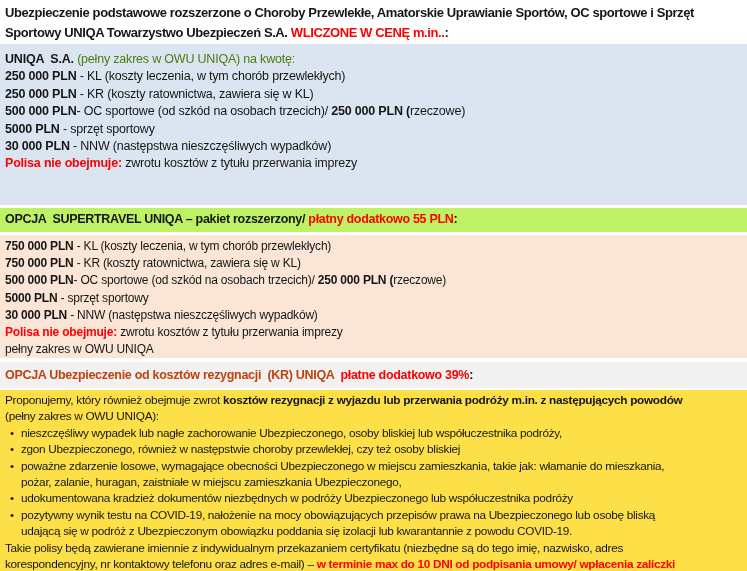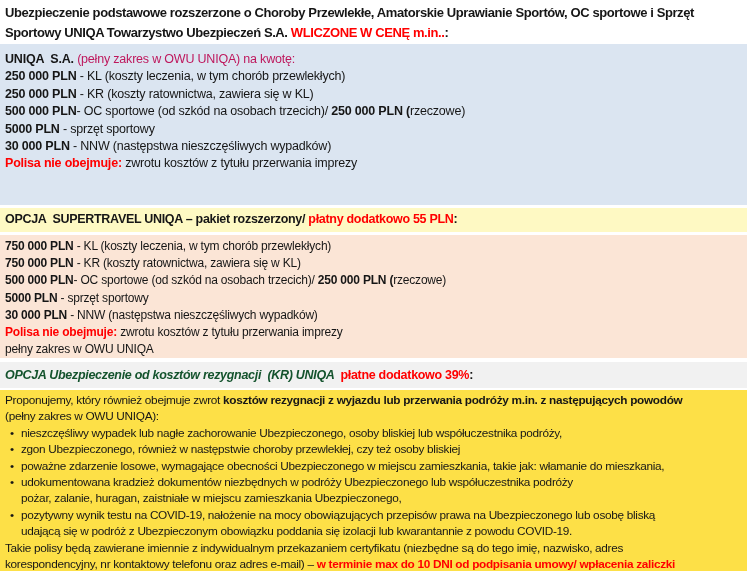--- a/index.html
+++ b/index.html
@@ -32,49 +32,49 @@
 </style>
 </head>
 <body>
 
 <div class="doc">
   <section class="sec sec-title" style="background: rgb(255, 255, 255);">
       <div class="line text"><span class="s-b" style="color: rgb(22, 22, 22);">Ubezpieczenie podstawowe rozszerzone o Choroby Przewlekłe, Amatorskie Uprawianie Sportów, OC sportowe i Sprzęt</span></div>
       <div class="line text"><span class="s-b" style="color: rgb(22, 22, 22);">Sportowy UNIQA Towarzystwo Ubezpieczeń S.A. </span><span class="s-rb" style="color: rgb(255, 0, 0);">WLICZONE W CENĘ m.in..</span><span class="s-b" style="color: rgb(22, 22, 22);">:</span></div>
     </section>
   <section class="sec sec-blue" style="background: rgb(219, 229, 241);">
-      <div class="line text"><span class="s-b" style="color: rgb(22, 22, 22);">UNIQA  S.A. </span><span class="s-n" style="color: #be185d;">(pełny zakres w OWU UNIQA) na kwotę:</span></div>
+      <div class="line text"><span class="s-b" style="color: rgb(22, 22, 22);">UNIQA  S.A. </span><span class="s-n" style="color: #4d7c0f;">(pełny zakres w OWU UNIQA) na kwotę:</span></div>
       <div class="line text"><span class="s-b" style="color: rgb(22, 22, 22);">250 000 PLN</span><span class="s-n" style="color: rgb(22, 22, 22);"> - KL (koszty leczenia, w tym chorób przewlekłych)</span></div>
       <div class="line text"><span class="s-b" style="color: rgb(22, 22, 22);">250 000 PLN</span><span class="s-n" style="color: rgb(22, 22, 22);"> - KR (koszty ratownictwa, zawiera się w KL)</span></div>
       <div class="line text"><span class="s-b" style="color: rgb(22, 22, 22);">500 000 PLN</span><span class="s-n" style="color: rgb(22, 22, 22);">- OC sportowe (od szkód na osobach trzecich)/ </span><span class="s-b" style="color: rgb(22, 22, 22);">250 000 PLN (</span><span class="s-n" style="color: rgb(22, 22, 22);">rzeczowe)</span></div>
       <div class="line text"><span class="s-b" style="color: rgb(22, 22, 22);">5000 PLN</span><span class="s-n" style="color: rgb(22, 22, 22);"> - sprzęt sportowy</span></div>
       <div class="line text"><span class="s-b" style="color: rgb(22, 22, 22);">30 000 PLN</span><span class="s-n" style="color: rgb(22, 22, 22);"> - NNW (następstwa nieszczęśliwych wypadków)</span></div>
       <div class="line text"><span class="s-rb" style="color: rgb(255, 0, 0);">Polisa nie obejmuje:</span><span class="s-n" style="color: rgb(22, 22, 22);"> zwrotu kosztów z tytułu przerwania imprezy</span></div>
     </section>
-  <section class="sec sec-hdr1" style="background: #fef9c3;">
+  <section class="sec sec-hdr1" style="background: #bef264;">
       <div class="line text"><span class="s-b" style="color: rgb(22, 22, 22);">OPCJA  SUPERTRAVEL UNIQA – pakiet rozszerzony/ </span><span class="s-rb" style="color: rgb(255, 0, 0);">płatny dodatkowo 55 PLN</span><span class="s-b" style="color: rgb(22, 22, 22);">:</span></div>
     </section>
   <section class="sec sec-peach" style="background: rgb(251, 229, 214);">
       <div class="line text"><span class="s-b" style="color: rgb(22, 22, 22);">750 000 PLN</span><span class="s-n" style="color: rgb(22, 22, 22);"> - KL (koszty leczenia, w tym chorób przewlekłych)</span></div>
       <div class="line text"><span class="s-b" style="color: rgb(22, 22, 22);">750 000 PLN</span><span class="s-n" style="color: rgb(22, 22, 22);"> - KR (koszty ratownictwa, zawiera się w KL)</span></div>
       <div class="line text"><span class="s-b" style="color: rgb(22, 22, 22);">500 000 PLN</span><span class="s-n" style="color: rgb(22, 22, 22);">- OC sportowe (od szkód na osobach trzecich)/ </span><span class="s-b" style="color: rgb(22, 22, 22);">250 000 PLN (</span><span class="s-n" style="color: rgb(22, 22, 22);">rzeczowe)</span></div>
       <div class="line text"><span class="s-b" style="color: rgb(22, 22, 22);">5000 PLN</span><span class="s-n" style="color: rgb(22, 22, 22);"> - sprzęt sportowy</span></div>
       <div class="line text"><span class="s-b" style="color: rgb(22, 22, 22);">30 000 PLN</span><span class="s-n" style="color: rgb(22, 22, 22);"> - NNW (następstwa nieszczęśliwych wypadków)</span></div>
       <div class="line text"><span class="s-rb" style="color: rgb(255, 0, 0);">Polisa nie obejmuje:</span><span class="s-n" style="color: rgb(22, 22, 22);"> zwrotu kosztów z tytułu przerwania imprezy</span></div>
       <div class="line text"><span class="s-n" style="color: rgb(22, 22, 22);">pełny zakres w OWU UNIQA</span></div>
     </section>
   <section class="sec sec-hdr2" style="background: rgb(241, 241, 241);">
-      <div class="line text"><span class="s-b" style="color: #14532d; font-style: italic;">OPCJA Ubezpieczenie od kosztów rezygnacji  (KR) UNIQA  </span><span class="s-rb" style="color: rgb(255, 0, 0);">płatne dodatkowo 39%</span><span class="s-b" style="color: rgb(22, 22, 22);">:</span></div>
+      <div class="line text"><span class="s-b" style="color: #c2410c;">OPCJA Ubezpieczenie od kosztów rezygnacji  (KR) UNIQA  </span><span class="s-rb" style="color: rgb(255, 0, 0);">płatne dodatkowo 39%</span><span class="s-b" style="color: rgb(22, 22, 22);">:</span></div>
     </section>
   <section class="sec sec-yellow" style="background: #fde047;">
       <div class="line text"><span class="s-n" style="color: rgb(22, 22, 22);">Proponujemy, który również obejmuje zwrot </span><span class="s-b" style="color: rgb(22, 22, 22);">kosztów rezygnacji z wyjazdu lub przerwania podróży m.in. z następujących powodów</span></div>
       <div class="line text"><span class="s-n" style="color: rgb(22, 22, 22);">(pełny zakres w OWU UNIQA):</span></div>
       <div class="line bullet"><span class="bullet-marker">•</span><span class="s-n" style="color: rgb(22, 22, 22);">nieszczęśliwy wypadek lub nagłe zachorowanie Ubezpieczonego, osoby bliskiej lub współuczestnika podróży,</span></div>
       <div class="line bullet"><span class="bullet-marker">•</span><span class="s-n" style="color: rgb(22, 22, 22);">zgon Ubezpieczonego, również w następstwie choroby przewlekłej, czy też osoby bliskiej</span></div>
       <div class="line bullet"><span class="bullet-marker">•</span><span class="s-n" style="color: rgb(22, 22, 22);">poważne zdarzenie losowe, wymagające obecności Ubezpieczonego w miejscu zamieszkania, takie jak: włamanie do mieszkania,</span></div>
+      <div class="line cont"><span class="s-n" style="color: rgb(22, 22, 22);">pożar, zalanie, huragan, zaistniałe w miejscu zamieszkania Ubezpieczonego,</span></div>
       <div class="line bullet"><span class="bullet-marker">•</span><span class="s-n" style="color: rgb(22, 22, 22);">udokumentowana kradzież dokumentów niezbędnych w podróży Ubezpieczonego lub współuczestnika podróży</span></div>
-      <div class="line cont"><span class="s-n" style="color: rgb(22, 22, 22);">pożar, zalanie, huragan, zaistniałe w miejscu zamieszkania Ubezpieczonego,</span></div>
       <div class="line bullet"><span class="bullet-marker">•</span><span class="s-n" style="color: rgb(22, 22, 22);">pozytywny wynik testu na COVID-19, nałożenie na mocy obowiązujących przepisów prawa na Ubezpieczonego lub osobę bliską</span></div>
       <div class="line cont"><span class="s-n" style="color: rgb(22, 22, 22);">udającą się w podróż z Ubezpieczonym obowiązku poddania się izolacji lub kwarantannie z powodu COVID-19.</span></div>
       <div class="line text"><span class="s-n" style="color: rgb(22, 22, 22);">Takie polisy będą zawierane imiennie z indywidualnym przekazaniem certyfikatu (niezbędne są do tego imię, nazwisko, adres</span></div>
       <div class="line text"><span class="s-n" style="color: rgb(22, 22, 22);">korespondencyjny, nr kontaktowy telefonu oraz adres e-mail) – </span><span class="s-rb" style="color: rgb(255, 0, 0);">w terminie max do 10 DNI od podpisania umowy/ wpłacenia zaliczki</span></div>
     </section>
 </div>
 
 </body></html>

